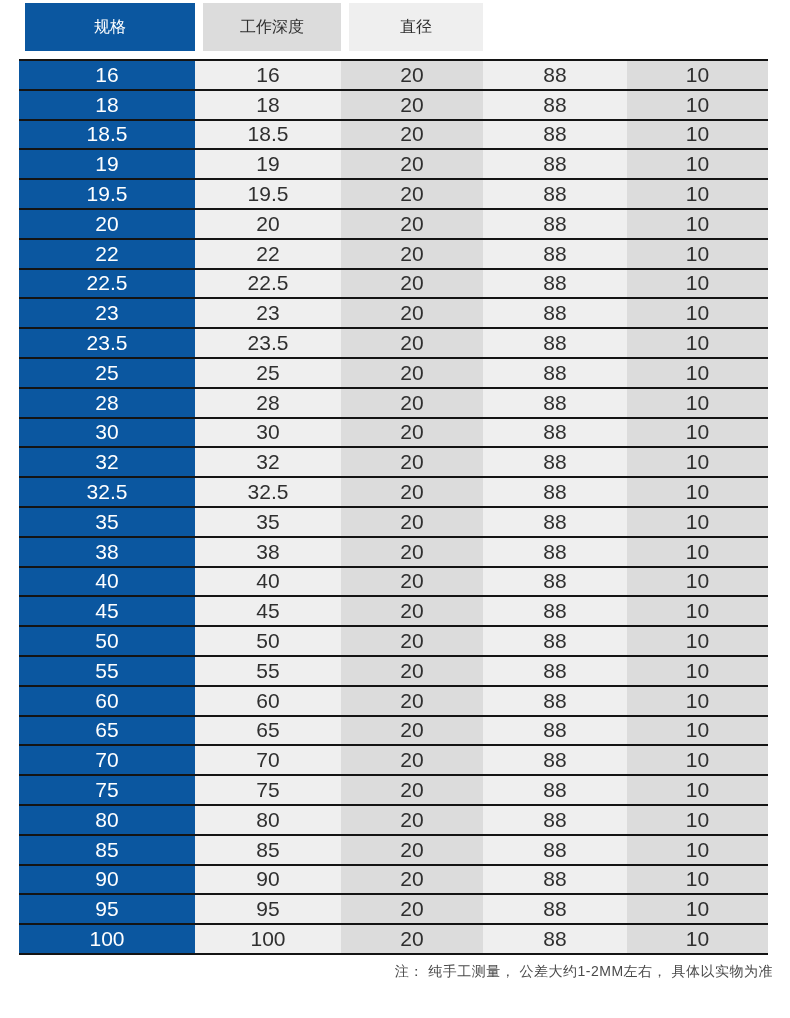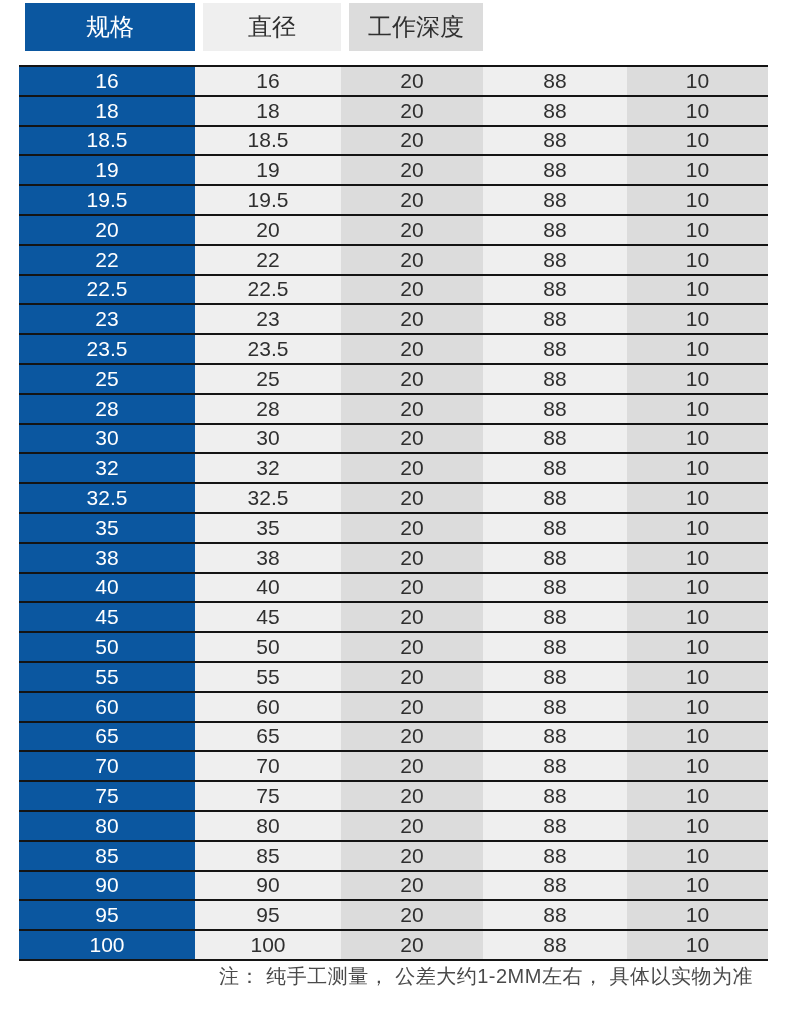--- a/index.html
+++ b/index.html
@@ -24,35 +24,35 @@
   .thead {
     display: grid;
     grid-template-columns: 176px 146px 142px 144px 141px;
     height: 48px;
   }
   .th {
     box-sizing: border-box;
     display: flex;
     align-items: center;
     justify-content: center;
-    font-size: 24px;
+    font-size: 16px;
     color: #303030;
     border-left: 8px solid #ffffff;
     white-space: nowrap;
   }
   .th.spec {
     border-left: 6px solid #ffffff;
     background: var(--header-spec-bg, #0b57a0);
     color: var(--spec-text, #ffffff);
   }
   .th.light { background: var(--col-light-bg, #efefef); }
   .th.dark  { background: var(--col-dark-bg, #dcdcdc); }
 
   .tbody {
-    margin-top: 14px;
+    margin-top: 8px;
     border-top: 2px solid var(--row-divider, #141414);
     text-align: right;
   }
   .trow {
     display: grid;
     grid-template-columns: 176px 146px 142px 144px 141px;
     height: 29.8px;
     box-sizing: border-box;
     border-bottom: 2px solid var(--row-divider, #141414);
   }
@@ -66,41 +66,41 @@
   }
   .cell.spec {
     background: var(--header-spec-bg, #0b57a0);
     color: var(--spec-text, #ffffff);
   }
   .cell.light { background: var(--col-light-bg, #efefef); }
   .cell.dark  { background: var(--col-dark-bg, #dcdcdc); }
 
   .note {
     position: absolute;
-    left: 4px;
+    left: 24px;
     top: 963px;
     width: 749px;
     text-align: right;
-    font-size: 20px;
+    font-size: 14px;
     letter-spacing: 0.5px;
     color: var(--note-text, #4a4a4a);
     white-space: nowrap;
   }
 </style>
 </head>
 <body>
 
 <div class="stage">
 
   <div class="spec-table">
 
     <div class="thead">
       <div class="th spec">规格</div>
+      <div class="th dark">工作深度</div>
       <div class="th light">直径</div>
-      <div class="th dark">工作深度</div>
     </div>
 
     <div class="tbody">
         <div class="trow">
     <div class="cell spec">16</div>
     <div class="cell light">16</div>
     <div class="cell dark">20</div>
     <div class="cell light">88</div>
     <div class="cell dark">10</div>
   </div>

